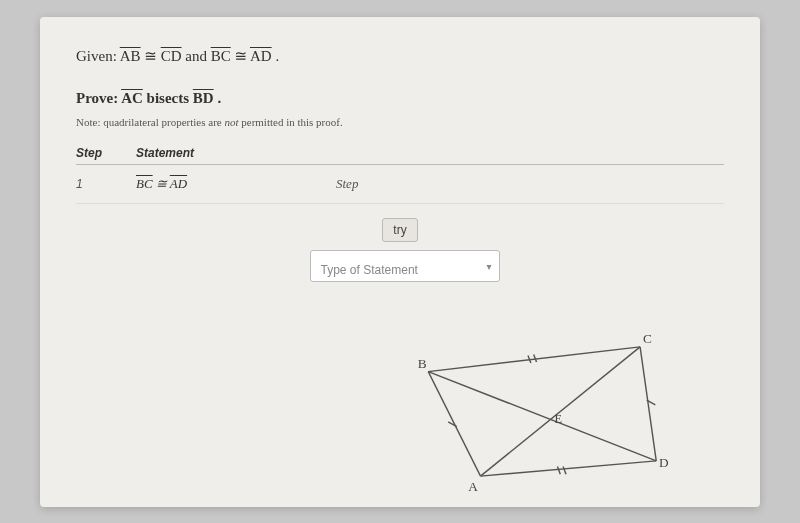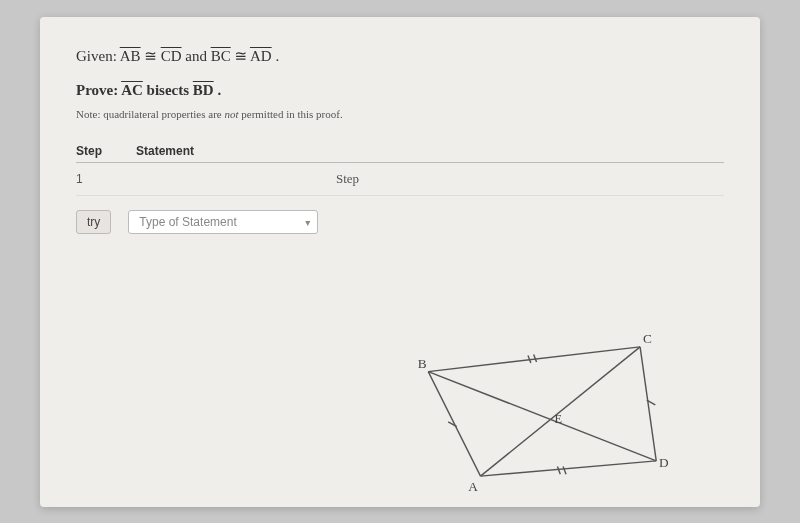--- a/index.html
+++ b/index.html
@@ -19,42 +19,43 @@
       height: 490px;
       border-radius: 4px;
       padding: 28px 36px 20px 36px;
       box-shadow: 0 2px 8px rgba(0,0,0,0.18);
       position: relative;
       overflow: hidden;
     }
     .given-line {
       font-size: 15px;
       color: #333;
-      margin-bottom: 12px;
+      margin-bottom: 20px;
       line-height: 1.5;
     }
     .prove-line {
       font-size: 15px;
       color: #333;
       margin-bottom: 6px;
       line-height: 1.5;
       font-weight: bold;
     }
     .note-line {
       font-size: 11px;
       color: #555;
-      margin-bottom: 24px;
+      margin-bottom: 18px;
     }
     .overline {
       text-decoration: overline;
       display: inline;
     }
     .table-section {
       width: 100%;
       margin-bottom: 14px;
+      font-style: italic;
     }
     .table-header {
       display: flex;
       border-bottom: 1px solid #bbb;
       padding-bottom: 4px;
       margin-bottom: 0;
     }
     .col-step {
       width: 60px;
       font-size: 12px;
@@ -97,36 +98,37 @@
     .reason-cell {
       width: 180px;
       font-size: 13px;
       color: #555;
     }
     .input-row {
       display: flex;
       align-items: center;
       margin-top: 8px;
       gap: 8px;
+      flex-direction: column;
     }
     .try-btn {
       background: #e8e4df;
       border: 1px solid #bbb;
       border-radius: 3px;
       padding: 4px 10px;
       font-size: 12px;
       color: #444;
       cursor: pointer;
       font-family: Arial, sans-serif;
     }
     .type-dropdown {
       background: #fff;
       border: 1px solid #bbb;
       border-radius: 3px;
-      padding: 4px 24px 4px 10px;
+      padding: 12px 24px 4px 10px;
       font-size: 12px;
       color: #888;
       width: 190px;
       cursor: pointer;
       font-family: Arial, sans-serif;
       appearance: none;
       -webkit-appearance: none;
       position: relative;
       margin-left: 9px;
     }
@@ -190,20 +192,25 @@
   </div>
 
   <div class="table-section">
     <div class="table-header">
       <div class="col-step">Step</div>
       <div class="col-statement">Statement</div>
     </div>
     <div class="table-row">
       <div class="step-num">1</div>
       <div class="statement-cell">
+        <div>
+          <span class="overline">BC</span>
+          <span> ≅ </span>
+          <span class="overline">AD</span>
+        </div>
       </div>
       <div class="reason-cell">Step</div>
     </div>
   </div>
 
   <div class="input-row">
     <button class="try-btn">try</button>
     <div class="dropdown-wrapper">
       <select class="type-dropdown">
         <option value="">Type of Statement</option>

